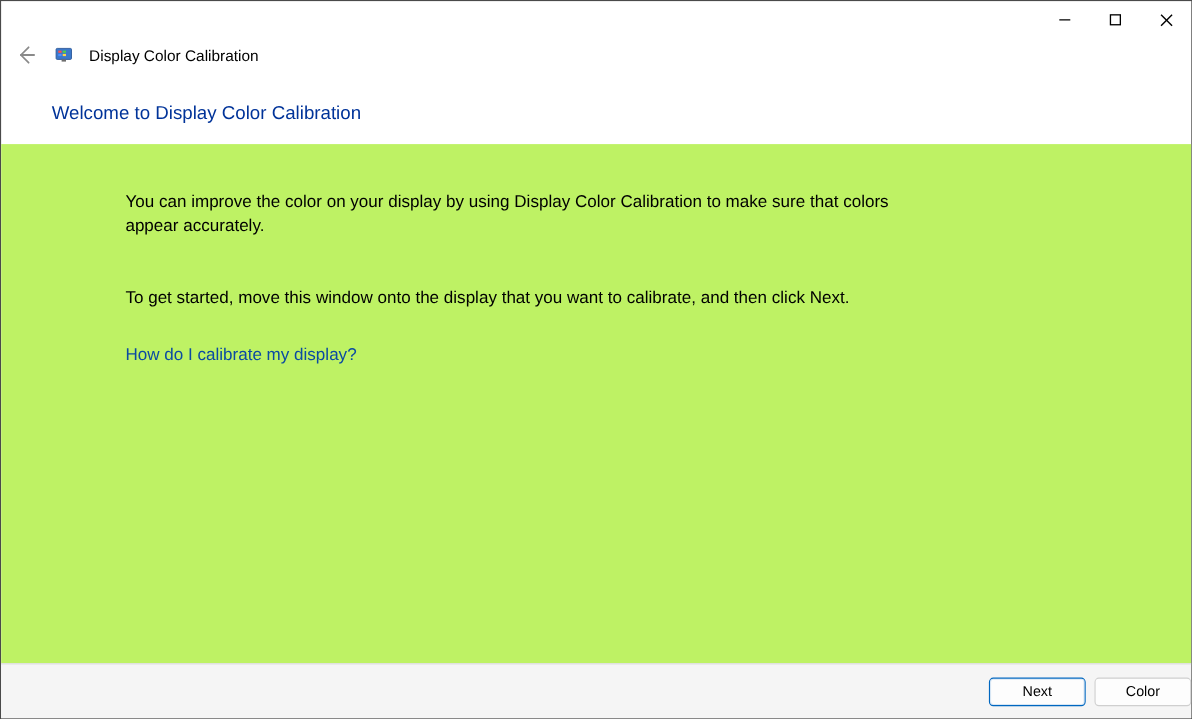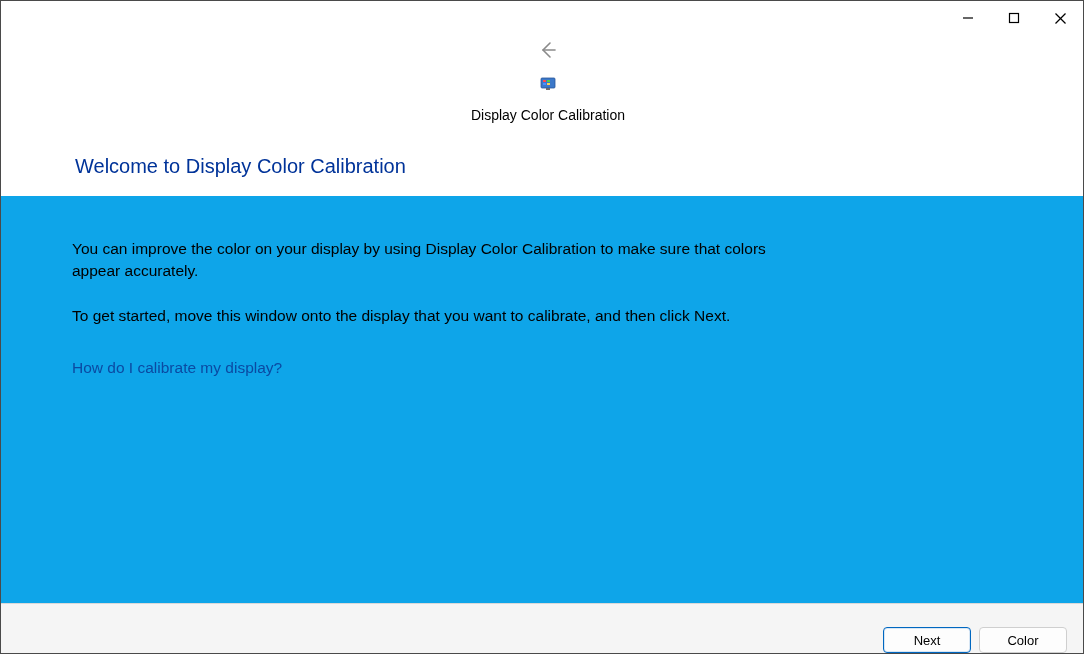--- a/index.html
+++ b/index.html
@@ -29,21 +29,20 @@
       cursor: pointer;
     }
     .win-btn svg { display: block; }
 
     
     .header-row {
       display: flex;
       align-items: center;
       gap: 14px;
       padding: 8px 0 14px 12px;
-      flex-direction: column;
     }
     .back-arrow {
       width: 22px;
       height: 22px;
       display: flex;
       align-items: center;
       justify-content: center;
       color: #898989;
       cursor: pointer;
     }
@@ -57,56 +56,55 @@
     .app-title {
       font-size: 14px;
       color: #000;
     }
 
     
     .heading-area {
       padding: 18px 0 18px 46px;
     }
     .heading {
-      font-size: 20px;
+      font-size: 17px;
       font-weight: 400;
       color: #003399;
-      margin-left: 28px;
     }
 
     
     .content {
       flex: 1;
-      background: #0ea5e9;
-      padding: 42px 50px 20px 71px;
+      background: #bef264;
+      padding: 42px 50px 20px 113px;
     }
     .content p {
       font-size: 15.5px;
       line-height: 1.45;
       color: #000;
       max-width: 720px;
     }
-    .para2 { margin-top: 22px; }
+    .para2 { margin-top: 42px; }
     .help-link {
       display: inline-block;
       margin-top: 32px;
       font-size: 15.5px;
       color: #0b4aa2;
       cursor: pointer;
     }
 
     
     .footer {
       background: #f5f5f5;
       height: 50px;
       border-top: 1px solid #d9d9d9;
       display: flex;
       justify-content: flex-end;
-      align-items: flex-end;
-      padding-right: 16px;
+      align-items: center;
+      padding-right: 0;
       gap: 8px;
     }
     .btn {
       min-width: 88px;
       height: 26px;
       padding: 0 16px;
       font-size: 13px;
       font-family: inherit;
       background: #fdfdfd;
       border: 1px solid #cfcfcf;

